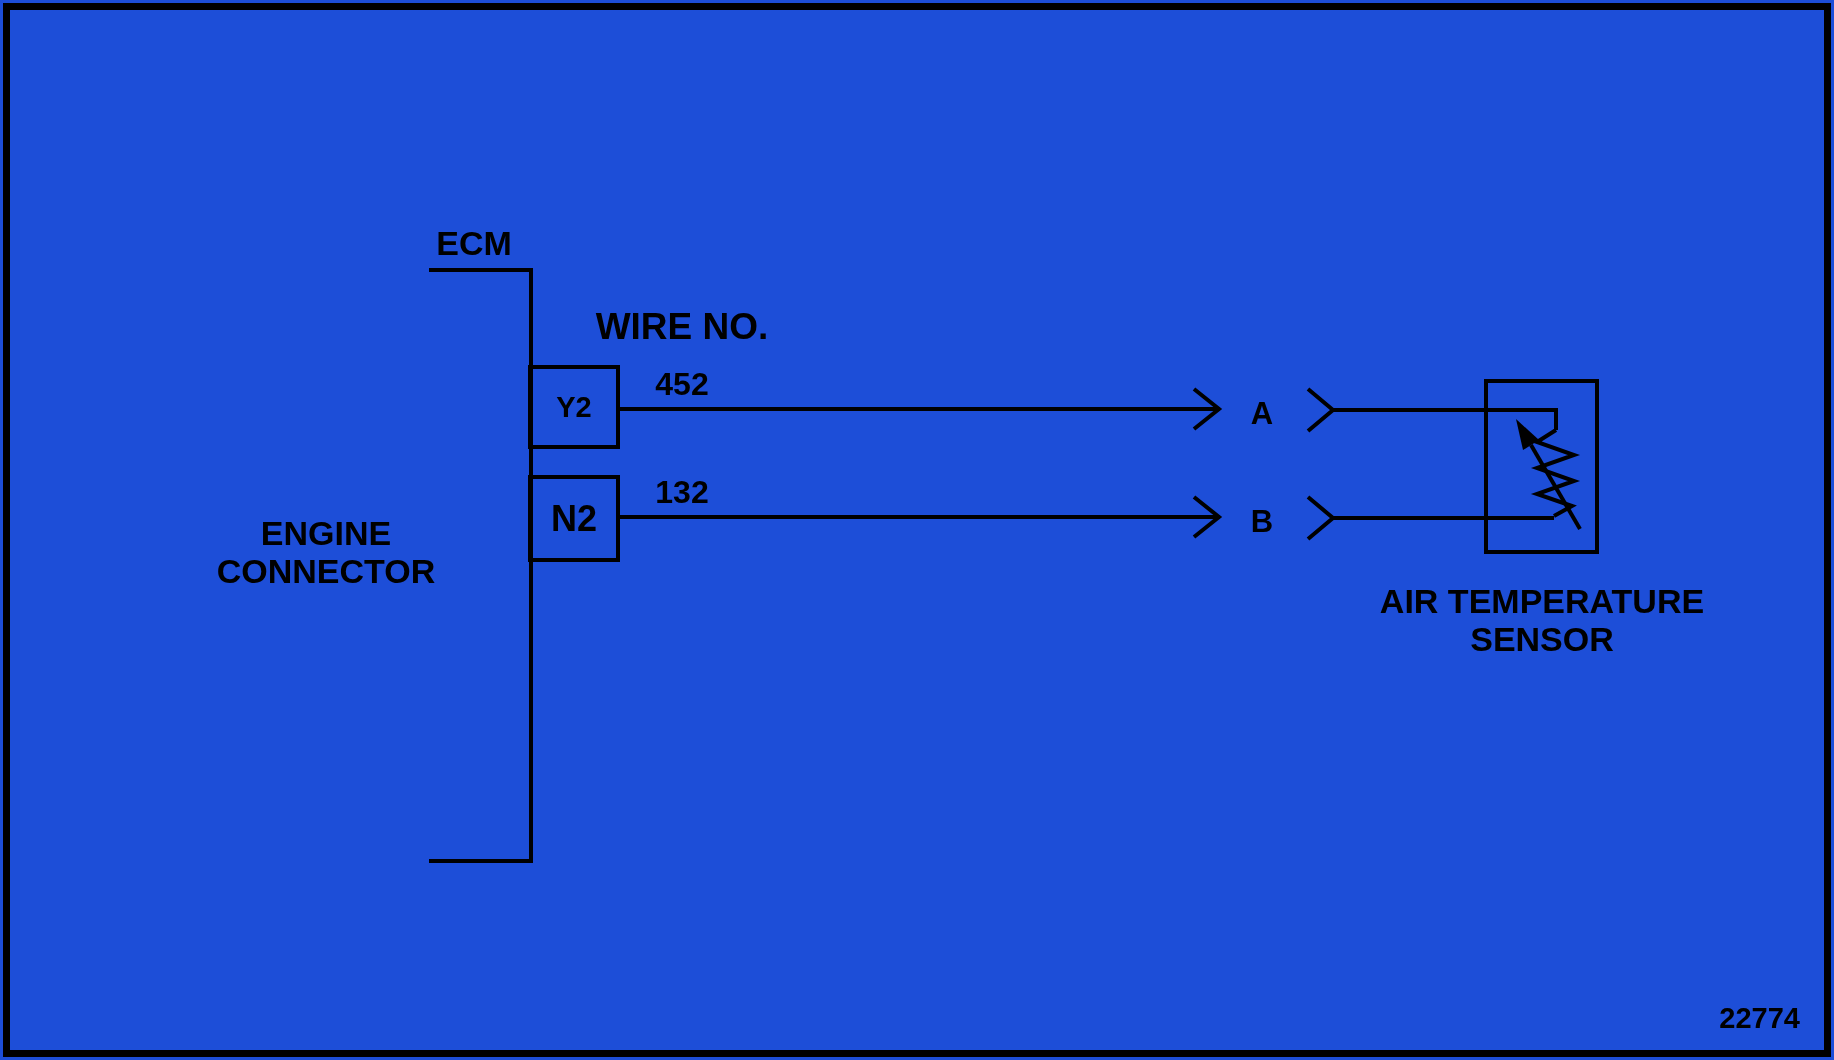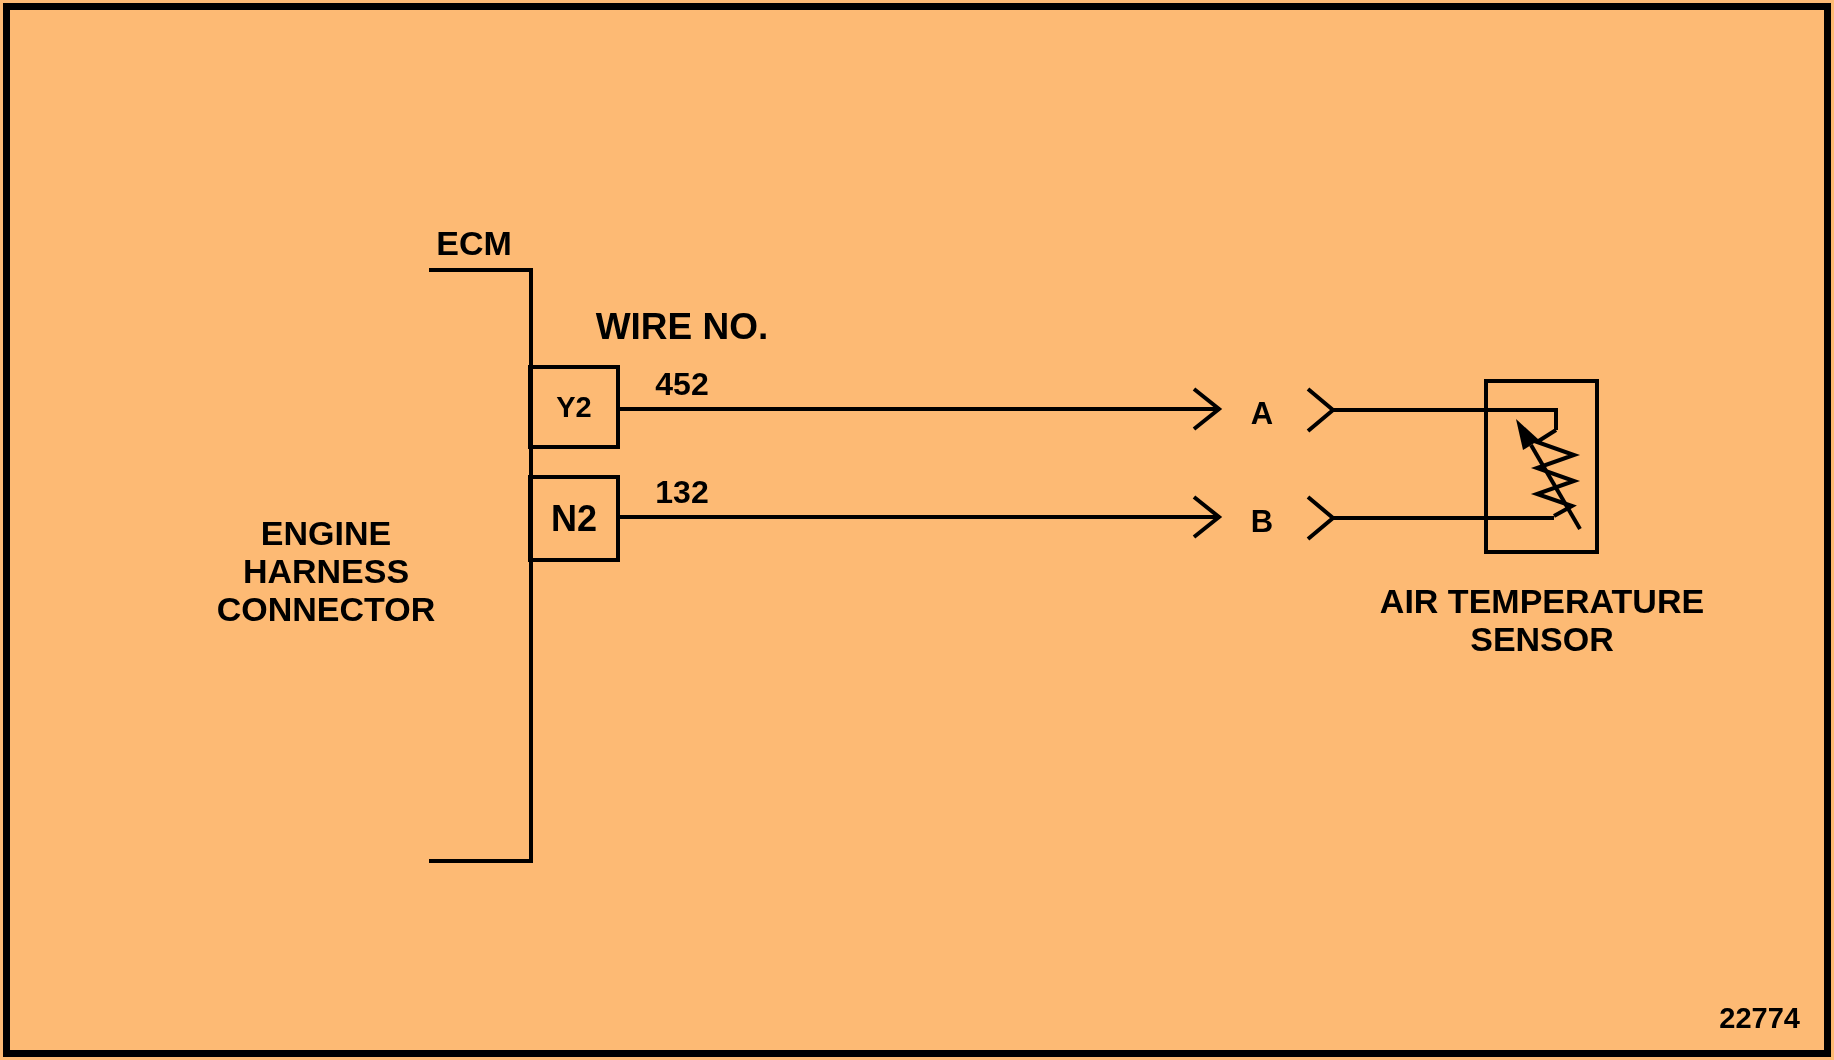--- a/index.html
+++ b/index.html
@@ -1,20 +1,20 @@
 <!DOCTYPE html>
 <html><head>
 <meta charset="utf-8">
 <style>
   html, body { margin: 0; padding: 0; background: #ffffff; }
   .canvas {
     position: relative;
     width: 1834px;
     height: 1060px;
-    background: #fdba74;
+    background: #1d4ed8;
     color: #000000;
     font-family: "Liberation Sans", sans-serif;
     font-weight: 700;
     overflow: hidden;
   }
   .frame {
     position: absolute;
     inset: 3px;
     border: 7px solid #000000;
     box-sizing: border-box;
@@ -100,21 +100,20 @@
   <div class="label" style="left:632px; top:366px; width:100px; font-size:32px;">452</div>
 
   <div class="label" style="left:632px; top:474px; width:100px; font-size:32px;">132</div>
 
   <div class="label" style="left:1230px; top:396px; width:64px; font-size:31px;">A</div>
 
   <div class="label" style="left:1230px; top:504px; width:64px; font-size:31px;">B</div>
 
   <div class="label-block" style="left:201px; top:514px; width:250px; font-size:34px;">
     <div class="line">ENGINE</div>
-    <div class="line">HARNESS</div>
     <div class="line">CONNECTOR</div>
   </div>
 
   <div class="label-block" style="left:1377px; top:582px; width:330px; font-size:34px;">
     <div class="line">AIR TEMPERATURE</div>
     <div class="line">SENSOR</div>
   </div>
 
   <div class="fignum" style="left:1680px; top:1002px; width:120px; font-size:29px;">22774</div>
 

